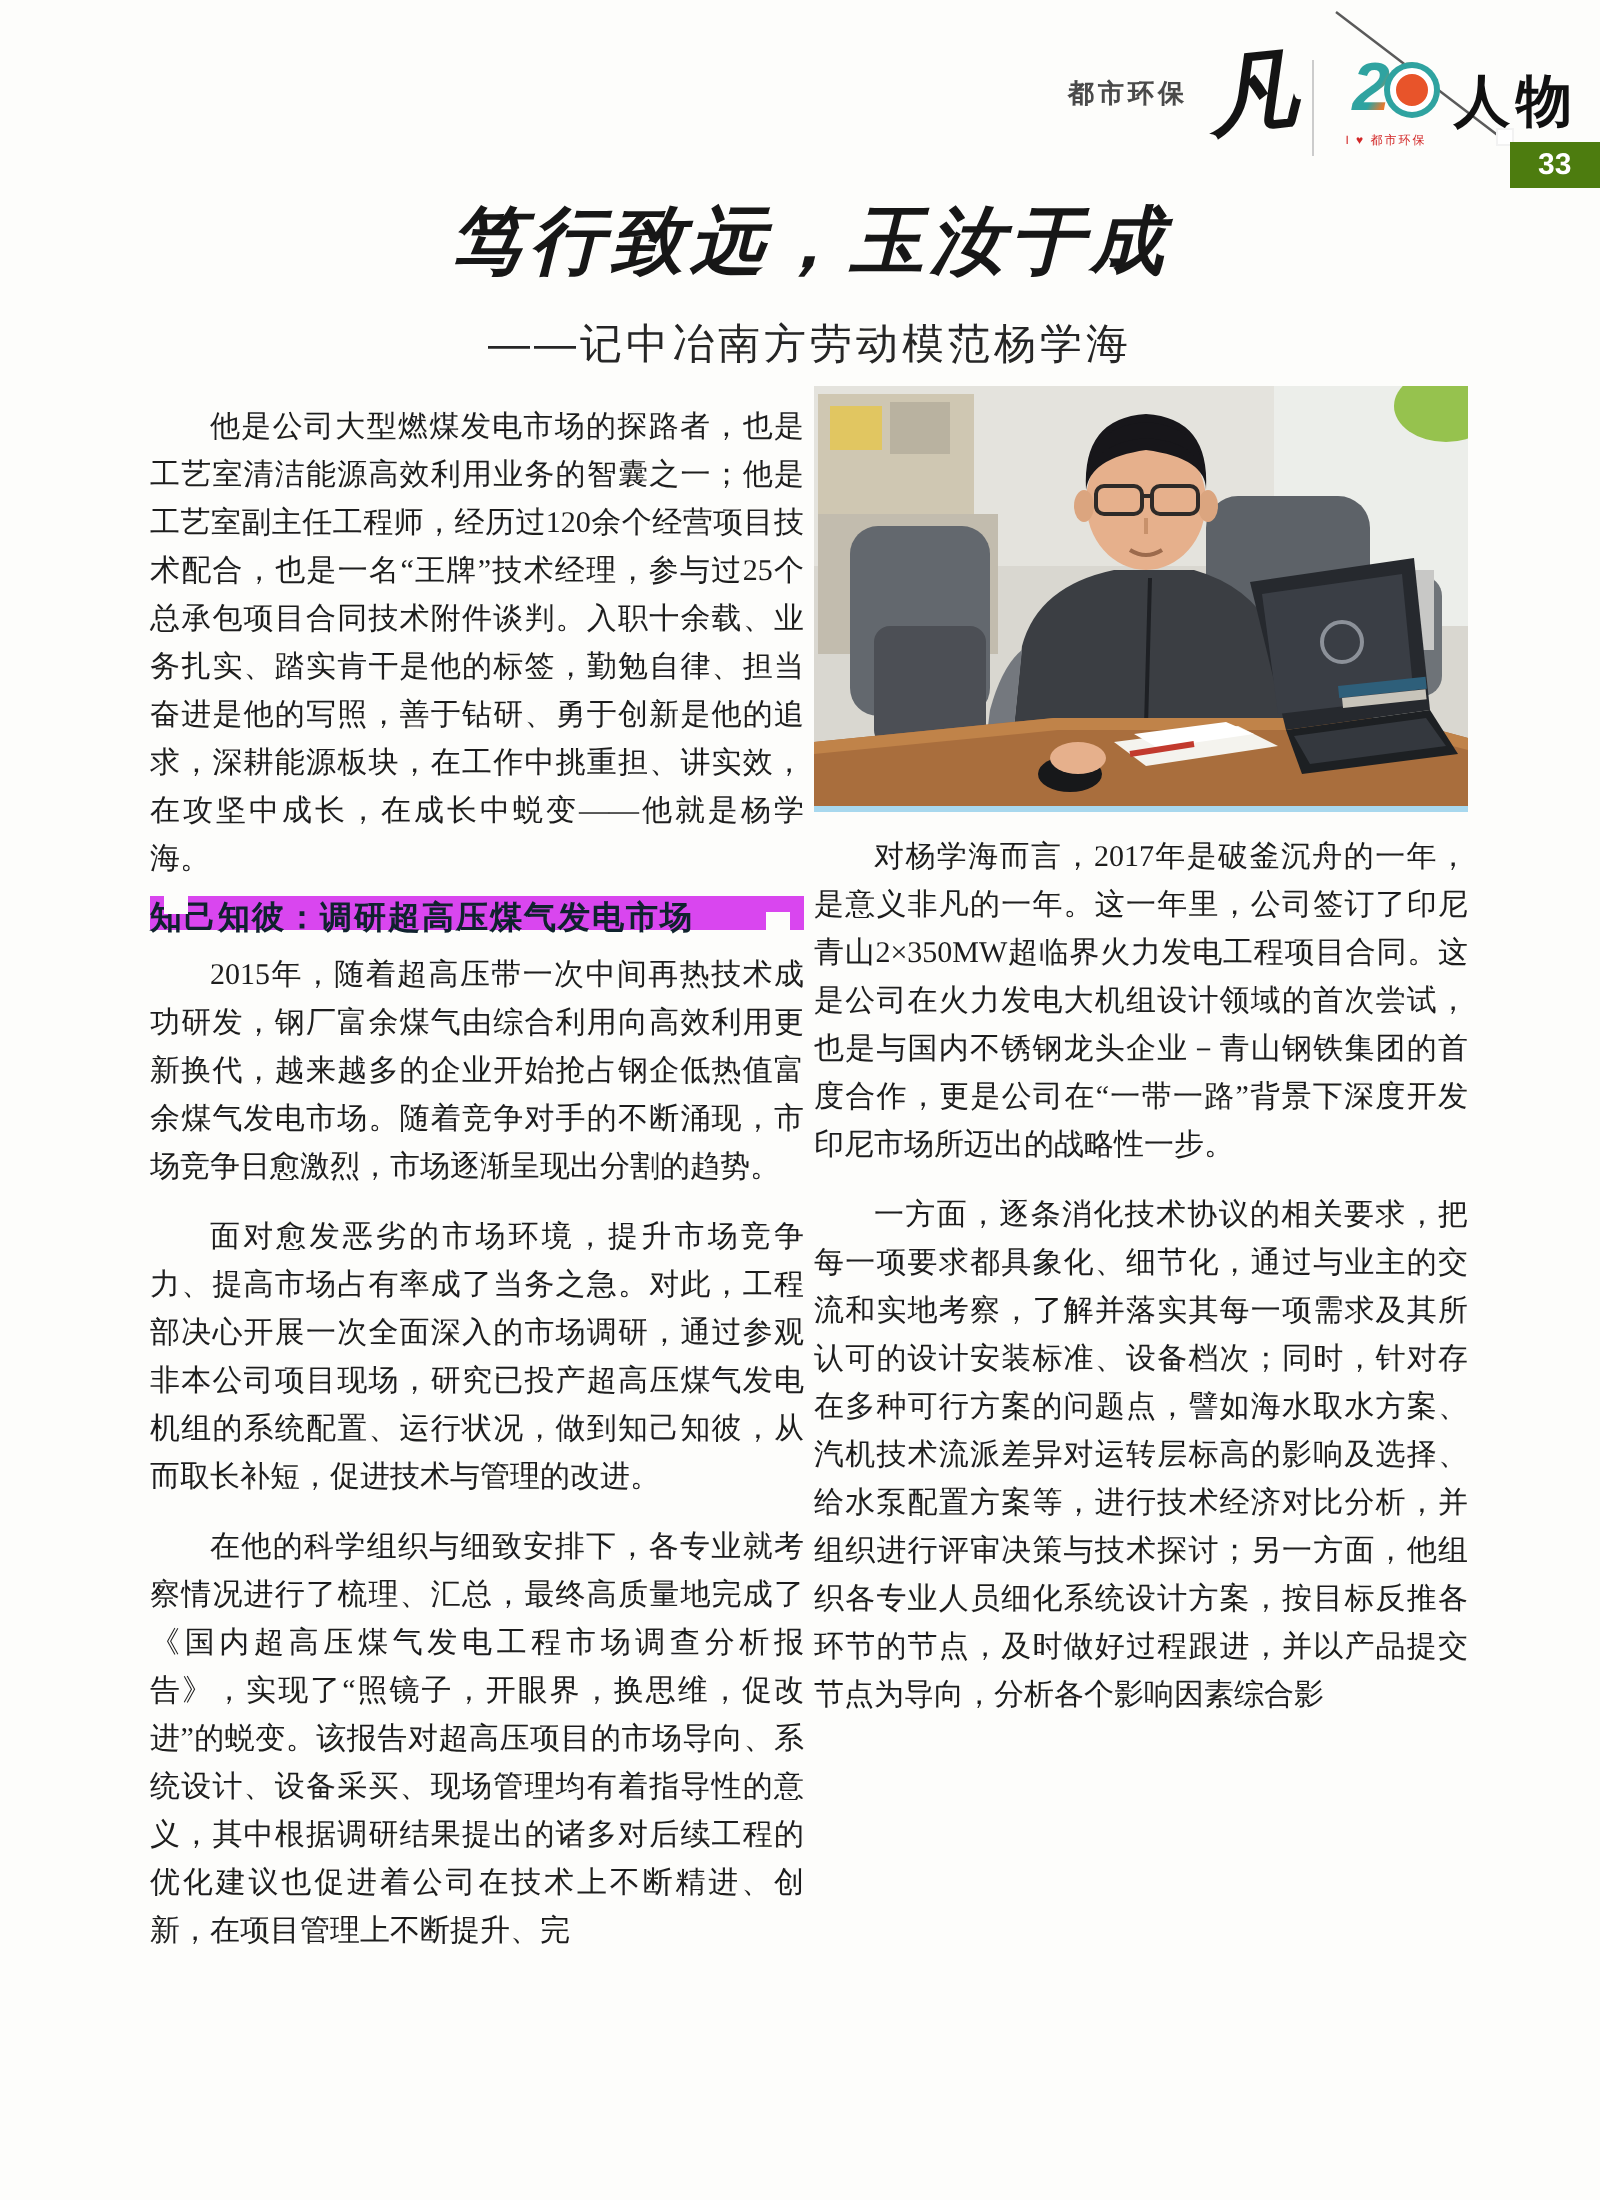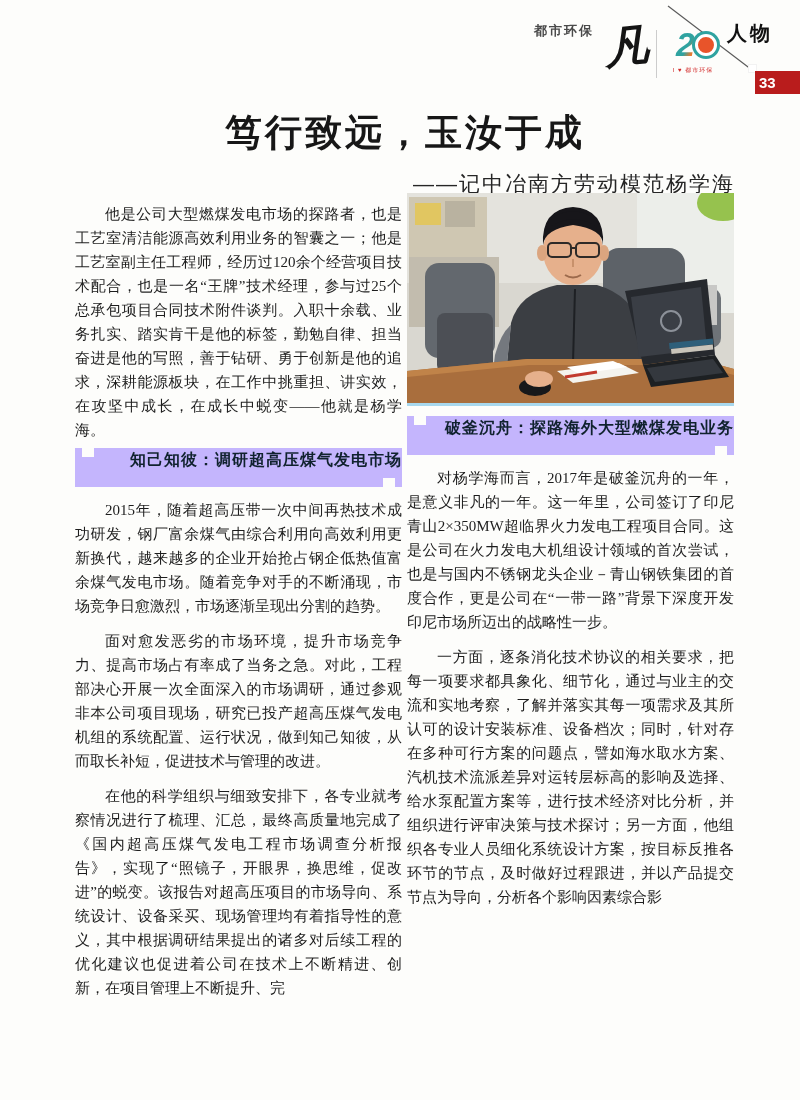--- a/index.html
+++ b/index.html
@@ -8,21 +8,21 @@
     width:800px;height:1100px;
     margin:0 auto;
     background:#fdfdfb;
     overflow:hidden;
     font-family:"Liberation Serif","DejaVu Serif",serif;
     color:#1c1c1c;
   }
   
   .masthead{position:absolute;left:0;top:0;width:800px;height:110px;}
   .brand-name{
-    position:absolute;left:534px;top:22px;
+    position:absolute;left:534px;top:38px;
     font-family:Liberation Sans, sans-serif;
     font-size:13px;letter-spacing:2px;color:#4a4a4a;font-weight:bold;text-align:right;
   }
   .masthead-calligraphy{
     position:absolute;left:604px;top:18px;
     font-family:"DejaVu Serif",serif;
     font-size:44px;font-style:italic;font-weight:bold;color:#141414;
     transform:rotate(-6deg);
   }
   .masthead-divider{
@@ -35,50 +35,50 @@
     color:#2fa3a0;line-height:36px;letter-spacing:-2px;
     background:linear-gradient(120deg,#2fa3a0 45%,#e8792e 55%);
     -webkit-background-clip:text;background-clip:text;-webkit-text-fill-color:transparent;
   }
   .anniv-dot{
     position:absolute;right:6px;top:8px;width:16px;height:16px;border-radius:50%;
     background:#e8542a;border:3px solid #ffffff;box-shadow:0 0 0 3px #2fa3a0;
   }
   .anniv-tagline{font-size:6px;color:#d22727;margin-top:4px;letter-spacing:1px;}
   .section-label{
-    position:absolute;left:727px;top:20px;
+    position:absolute;left:727px;top:32px;
     font-family:"Liberation Sans","DejaVu Sans",sans-serif;
-    font-size:20px;font-weight:bold;color:#111111;letter-spacing:3px;
+    font-size:28px;font-weight:bold;color:#111111;letter-spacing:3px;
   }
   .diag-svg{position:absolute;left:0;top:0;}
   .page-badge{
     position:absolute;left:755px;top:71px;width:45px;height:23px;
-    background:#b91c1c;color:#ffffff;
+    background:#4d7c0f;color:#ffffff;
     font-family:"Liberation Sans","DejaVu Sans",sans-serif;
-    font-size:15px;font-weight:bold;line-height:23px;padding-left:4px;box-sizing:border-box;
+    font-size:15px;font-weight:bold;line-height:23px;padding-left:14px;box-sizing:border-box;
   }
   .badge-notch{
     position:absolute;left:749px;top:65px;width:7px;height:7px;background:#ffffff;
     outline:1px solid #f2f2f2;
   }
   
   .title-wrap{position:absolute;left:75px;top:96px;width:660px;text-align:center;
     font-family:"Liberation Sans","DejaVu Sans",sans-serif;}
-  .page-title{font-size:37px;font-weight:bold;color:#171717;letter-spacing:3px;margin:12px;}
-  .page-subtitle{font-size:21px;color:#262626;letter-spacing:2px;margin:12px 0 0 0;font-weight:500;text-align:right;}
+  .page-title{font-size:37px;font-weight:bold;color:#171717;letter-spacing:3px;margin:0;font-style:italic;}
+  .page-subtitle{font-size:21px;color:#262626;letter-spacing:2px;margin:12px 0 0 0;font-weight:500;}
   
   .col{position:absolute;top:191px;width:327px;font-size:15px;line-height:24px;
     text-align:justify;color:#1d1d1d;}
   .col-left{left:75px;}
   .col-right{left:407px;}
   .col p{margin:11px 0 1px 0;text-indent:2em;}
   .col p.no-indent{text-indent:0;}
   .section-band{
-    position:relative;height:39px;line-height:23px;margin:6px 0 5px 0;
-    background:#c4b5fd;text-align:right;
+    position:relative;height:17px;line-height:23px;margin:6px 0 5px 0;
+    background:#d946ef;text-align:left;
     font-family:"Liberation Sans","DejaVu Sans",sans-serif;
     font-size:16px;font-weight:bold;color:#10222e;text-indent:0;
     letter-spacing:1px;
   }
   .section-band::before{
     content:"";position:absolute;left:7px;top:0;width:12px;height:9px;background:#fdfdfb;
   }
   .section-band::after{
     content:"";position:absolute;right:7px;bottom:0;width:12px;height:9px;background:#fdfdfb;
   }
@@ -178,18 +178,17 @@
       <path d="M160 174 L206 168 L220 174 L172 181 Z" fill="#ffffff"></path>
       <line x1="158" y1="184" x2="190" y2="179" stroke="#c23a2e" stroke-width="3"></line>
 
       <ellipse cx="128" cy="194" rx="16" ry="9" fill="#17181a"></ellipse>
       <ellipse cx="132" cy="186" rx="14" ry="8" fill="#e6b08c"></ellipse>
 
       <rect x="262" y="150" width="44" height="6" fill="#2e5f7a" transform="rotate(-6 262 150)"></rect>
       <rect x="264" y="156" width="42" height="5" fill="#c8c4ba" transform="rotate(-6 264 156)"></rect>
     </svg>
 
-    <div class="section-band">破釜沉舟：探路海外大型燃煤发电业务</div>
     <p>对杨学海而言，2017年是破釜沉舟的一年，是意义非凡的一年。这一年里，公司签订了印尼青山2×350MW超临界火力发电工程项目合同。这是公司在火力发电大机组设计领域的首次尝试，也是与国内不锈钢龙头企业－青山钢铁集团的首度合作，更是公司在“一带一路”背景下深度开发印尼市场所迈出的战略性一步。</p>
     <p>一方面，逐条消化技术协议的相关要求，把每一项要求都具象化、细节化，通过与业主的交流和实地考察，了解并落实其每一项需求及其所认可的设计安装标准、设备档次；同时，针对存在多种可行方案的问题点，譬如海水取水方案、汽机技术流派差异对运转层标高的影响及选择、给水泵配置方案等，进行技术经济对比分析，并组织进行评审决策与技术探讨；另一方面，他组织各专业人员细化系统设计方案，按目标反推各环节的节点，及时做好过程跟进，并以产品提交节点为导向，分析各个影响因素综合影</p>
   </div>
 
 </div>
 
 </body></html>

